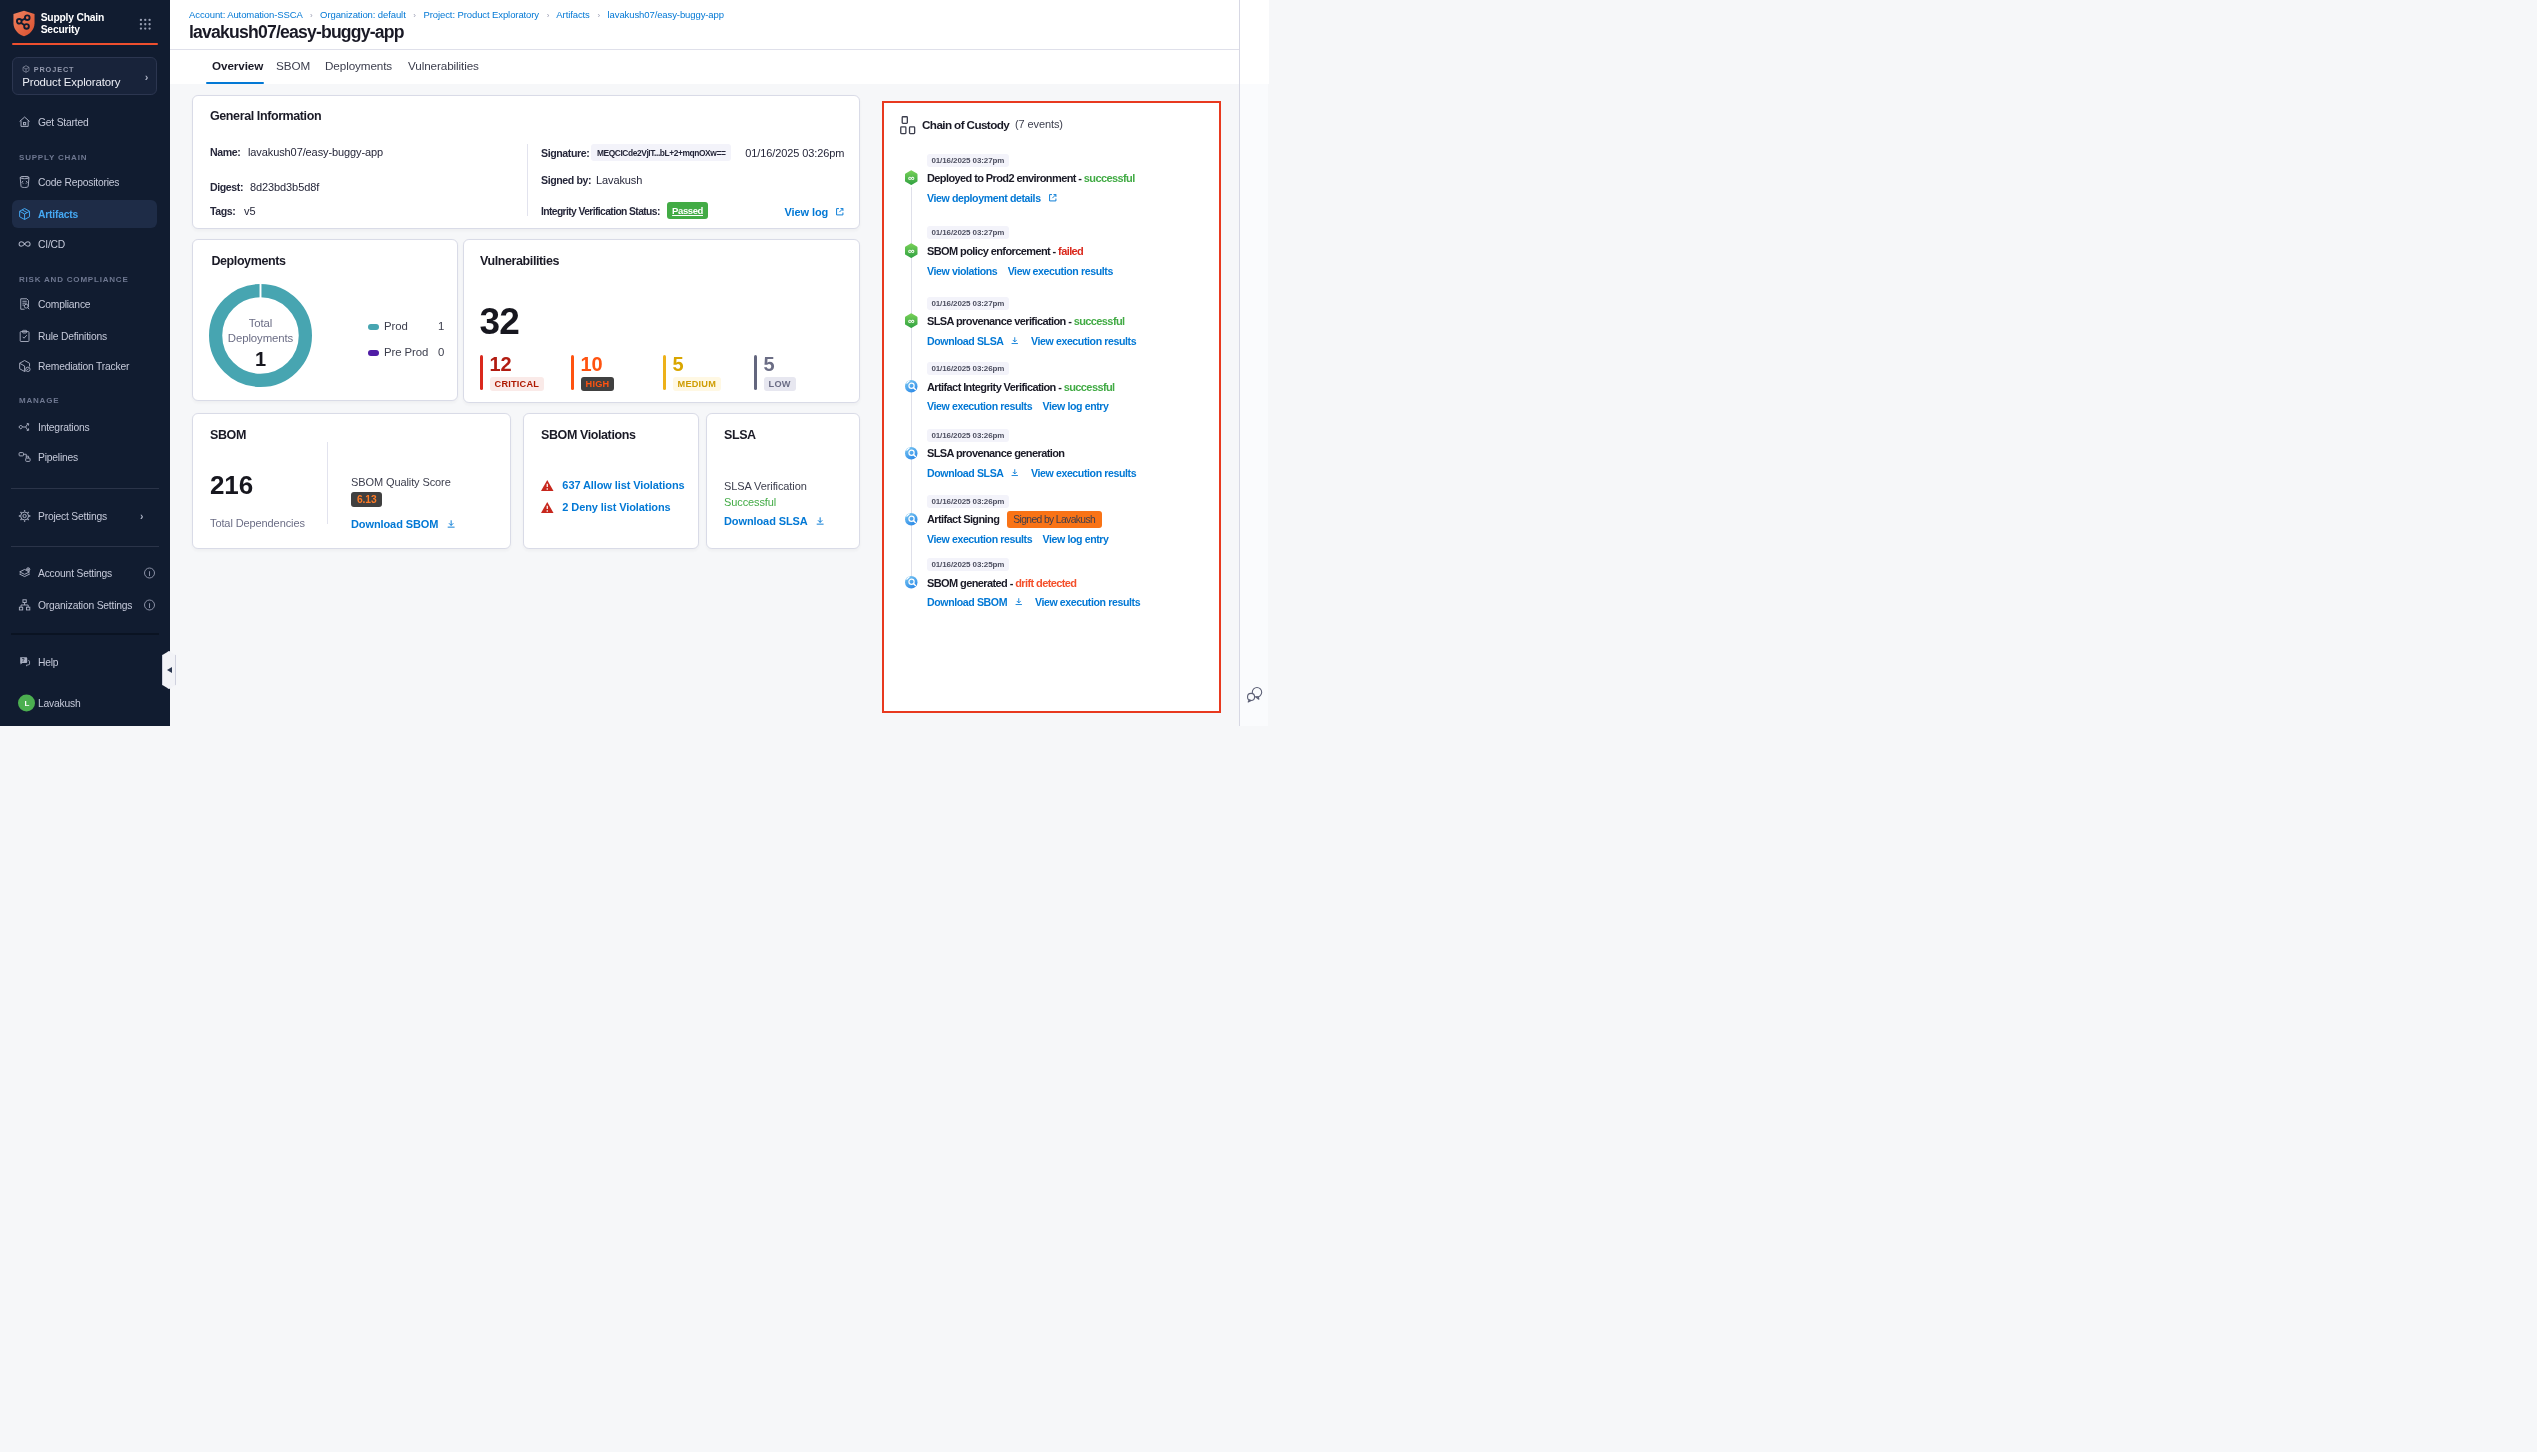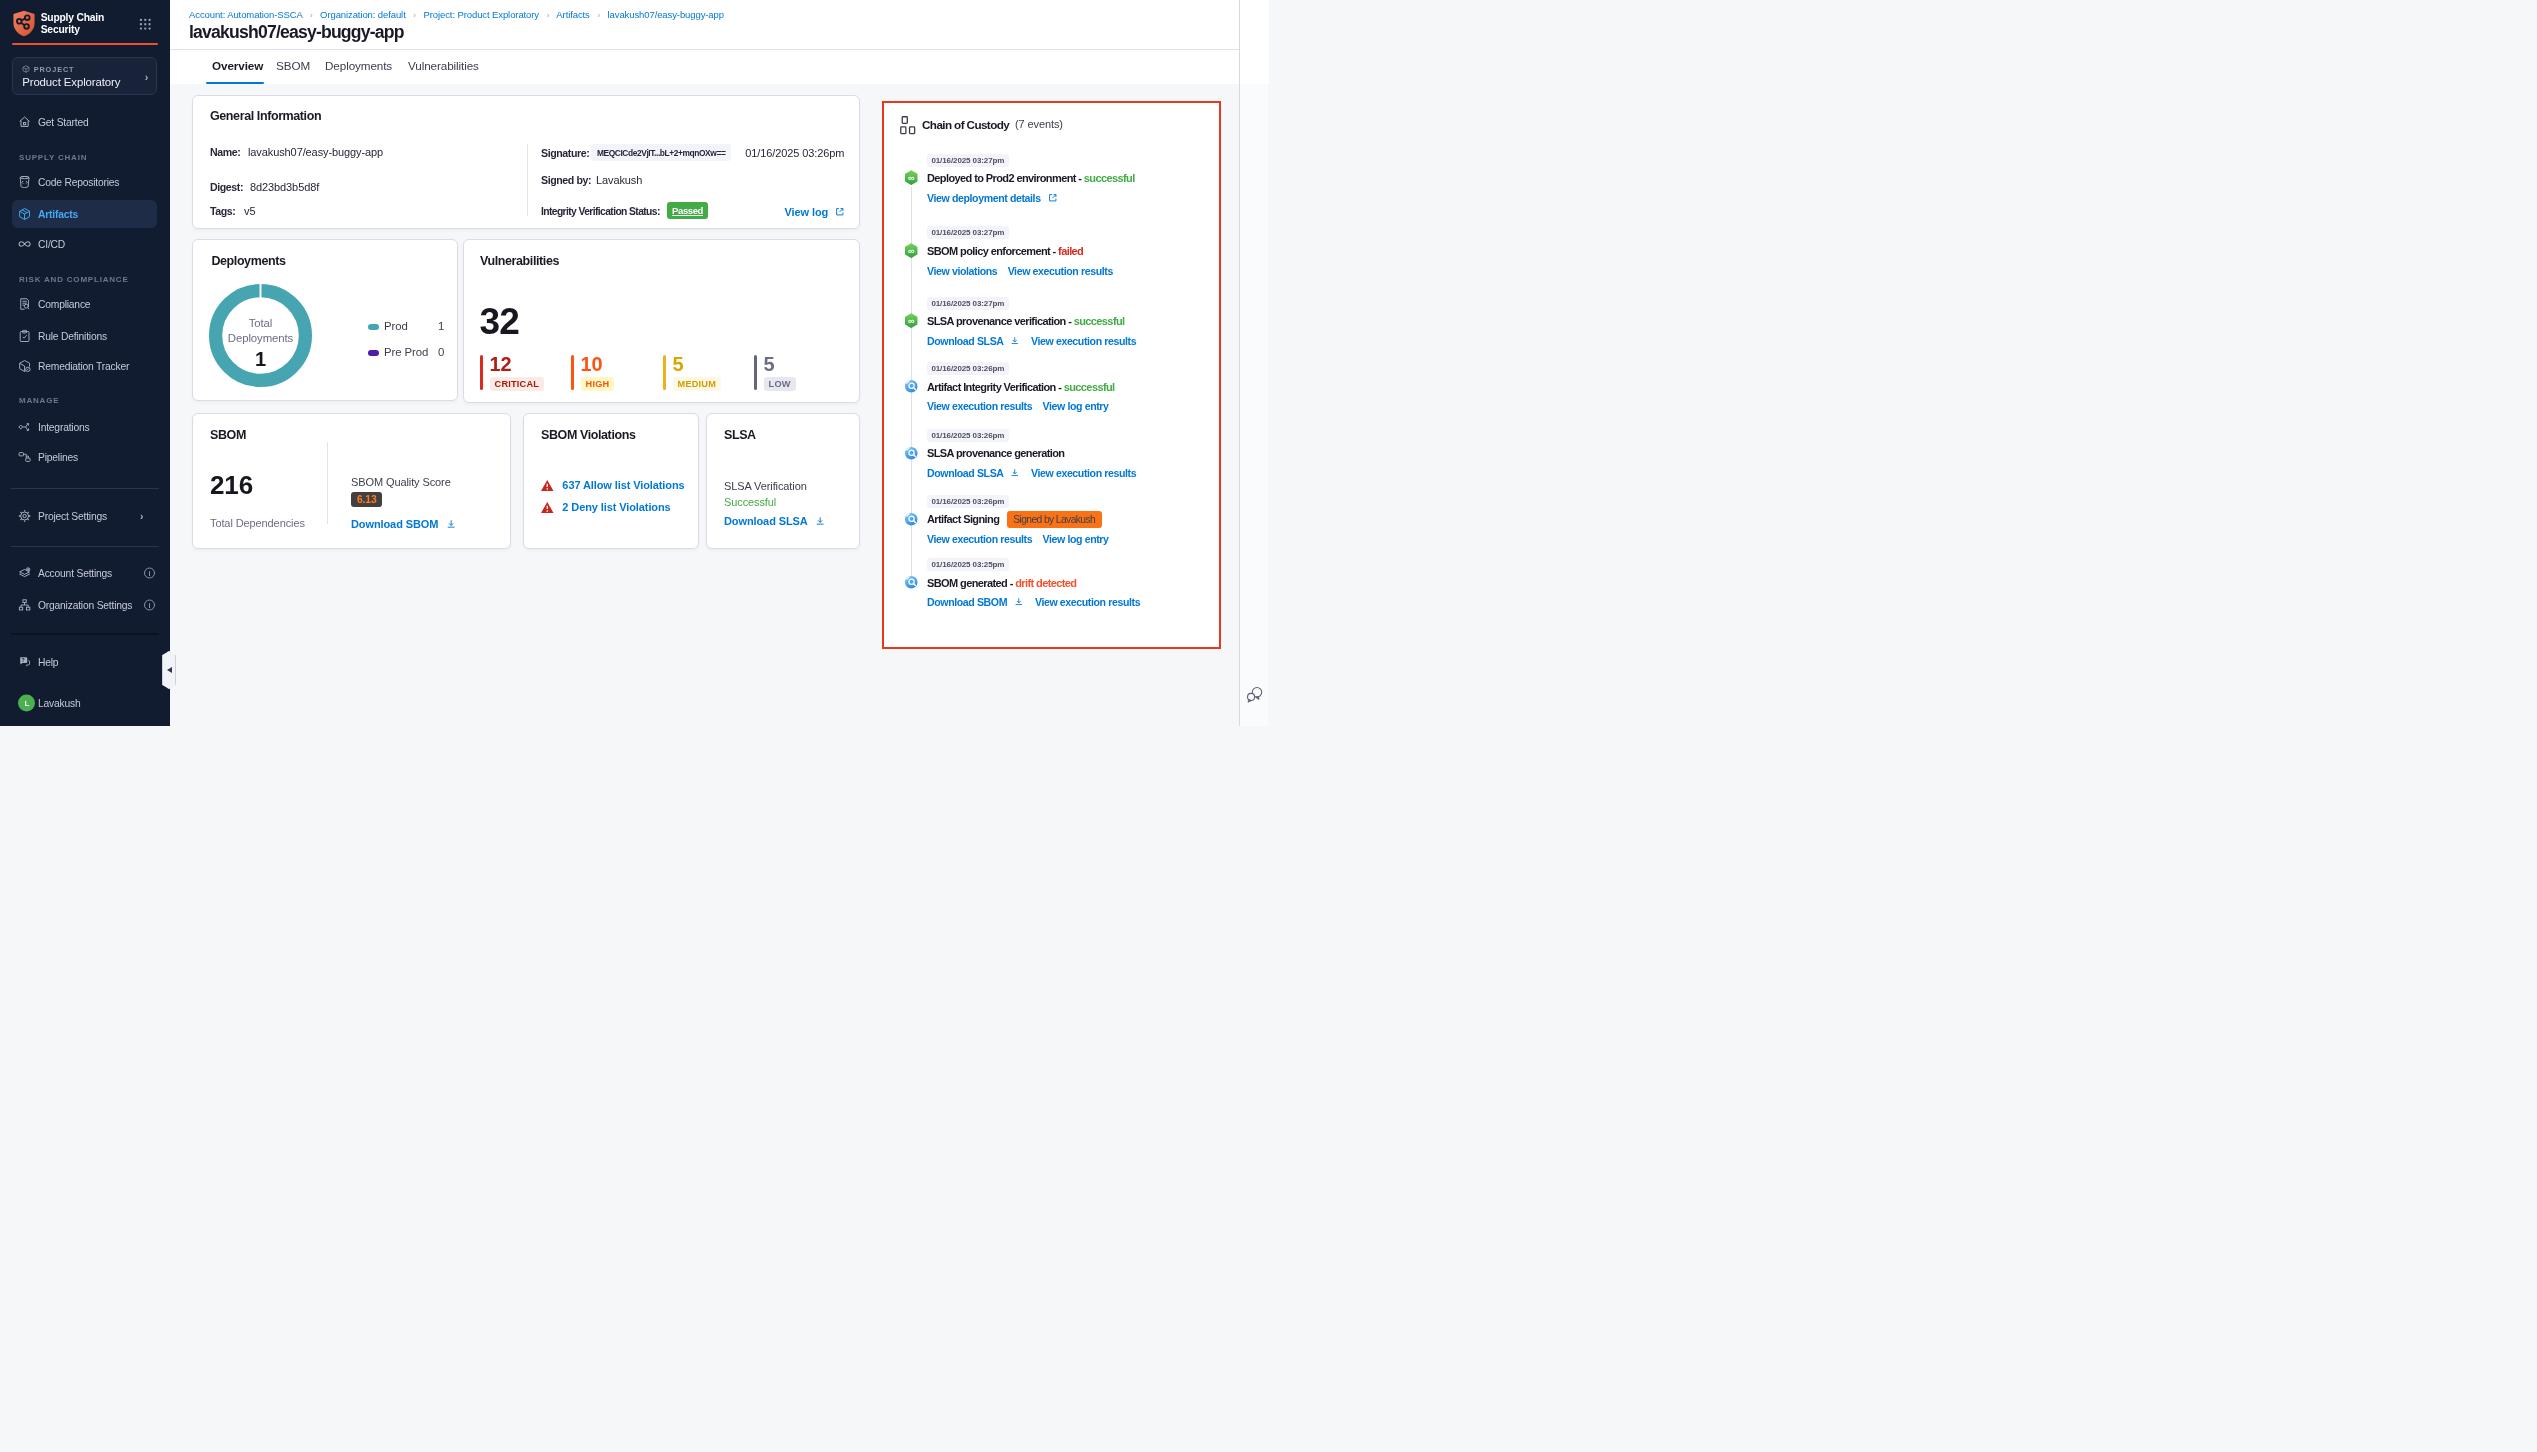--- a/index.html
+++ b/index.html
@@ -63,21 +63,21 @@
 
 #sbom{left:192px;top:413px;width:319px;height:136px;}
 #sbom .big{position:absolute;left:17px;top:56px;font-size:26px;font-weight:bold;color:#17171f;}
 #sbom .vsep{position:absolute;left:134px;top:28px;width:0.7px;height:82px;background:#e2e3ee;}
 #qs613{position:absolute;left:158px;top:78px;background:#404040;color:#ff7b26;font-weight:bold;font-size:10.3px;border-radius:2.9px;padding:2.2px 5.9px;}
 #viol{left:523px;top:413px;width:176px;height:136px;}
 #slsa{left:706px;top:413px;width:154px;height:136px;}
 .warnrow{position:absolute;left:17px;font-size:11px;}
 .wtri{display:inline-block;vertical-align:-1.5px;margin-right:5.9px;}
 
-#coc{position:absolute;left:882px;top:101px;width:339px;height:548px;background:#fff;border:2.2px solid #e8391f;}
+#coc{position:absolute;left:882px;top:101px;width:339px;height:612px;background:#fff;border:2.2px solid #e8391f;}
 #coc-h{position:absolute;left:16px;top:13.2px;}
 #coc-title{position:absolute;left:38px;top:15.4px;font-size:11.7px;font-weight:bold;color:#1a1a26;letter-spacing:-0.6px;}
 #coc-ev{position:absolute;left:131px;top:15.4px;font-size:11px;color:#3c3e4d;}
 .tl{position:absolute;left:27px;width:0.7px;background:#dfe0ea;}
 .ev .ts{position:absolute;left:43px;background:#f3f3fa;border-radius:2.9px;font-size:8px;font-weight:bold;color:#4f5162;padding:2.2px 4.4px;letter-spacing:-0.1px;}
 .ev .eic{position:absolute;left:21px;width:12.5px;height:15.4px;}
 .ev .ecirc{width:12.5px;height:12.5px;}
 .ev .et{position:absolute;left:43px;font-size:11px;font-weight:bold;color:#1a1a26;white-space:nowrap;letter-spacing:-0.6px;}
 .ev .el{position:absolute;left:43px;font-size:10.6px;font-weight:bold;color:#0278d5;white-space:nowrap;letter-spacing:-0.4px;}
 .ok{color:#42ab45;} .bad{color:#da291d;} .drift{color:#f4502b;}
@@ -303,21 +303,21 @@
   <div class="ctitle" style="left:16px;top:14px;">Vulnerabilities</div>
   <div class="big">32</div>
   <div class="sev" style="left:16px;">
     <div class="bar" style="background:#da291d;"></div>
     <div class="n" style="color:#b21c11;">12</div>
     <div class="pill" style="background:#faeae8;color:#ae1800;">CRITICAL</div>
   </div>
   <div class="sev" style="left:107px;">
     <div class="bar" style="background:#ff5310;"></div>
     <div class="n" style="color:#ff5310;">10</div>
-    <div class="pill" style="background:#fef9c3;color:#ff5310;">HIGH</div>
+    <div class="pill" style="background:#404040;color:#ff5310;">HIGH</div>
   </div>
   <div class="sev" style="left:199px;">
     <div class="bar" style="background:#edb11a;"></div>
     <div class="n" style="color:#d9a600;">5</div>
     <div class="pill" style="background:#fff8e3;color:#cf9d03;">MEDIUM</div>
   </div>
   <div class="sev" style="left:290px;">
     <div class="bar" style="background:#63667e;"></div>
     <div class="n" style="color:#6b6d85;">5</div>
     <div class="pill" style="background:#e7e7f0;color:#6b6d85;">LOW</div>

